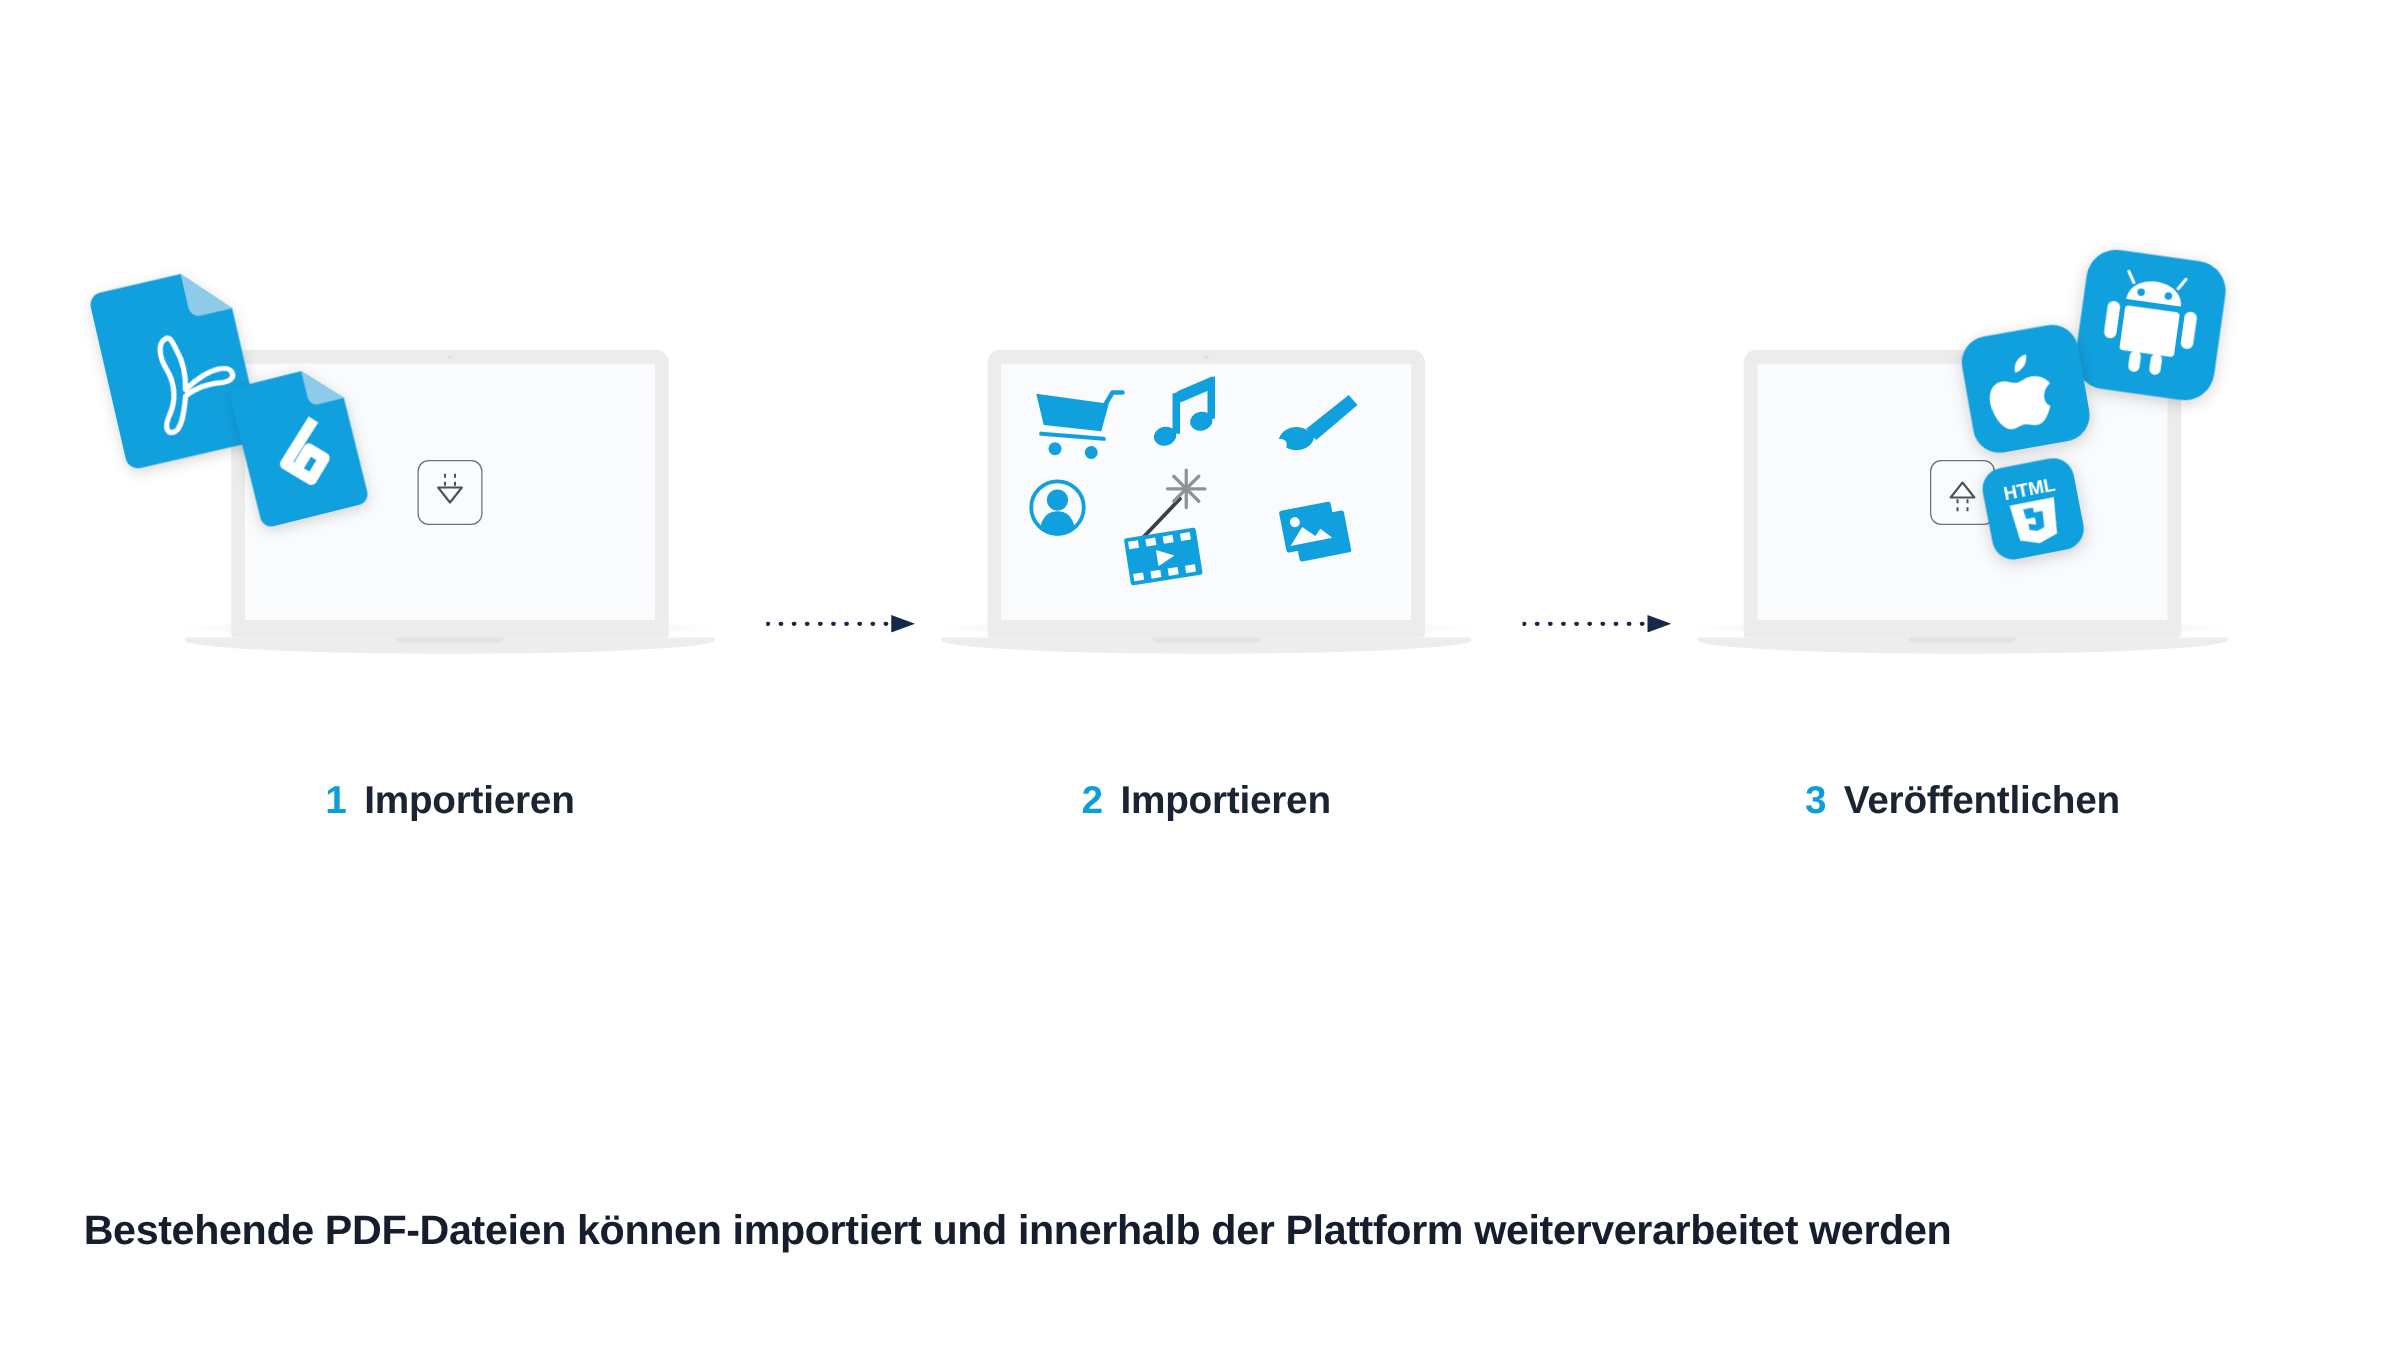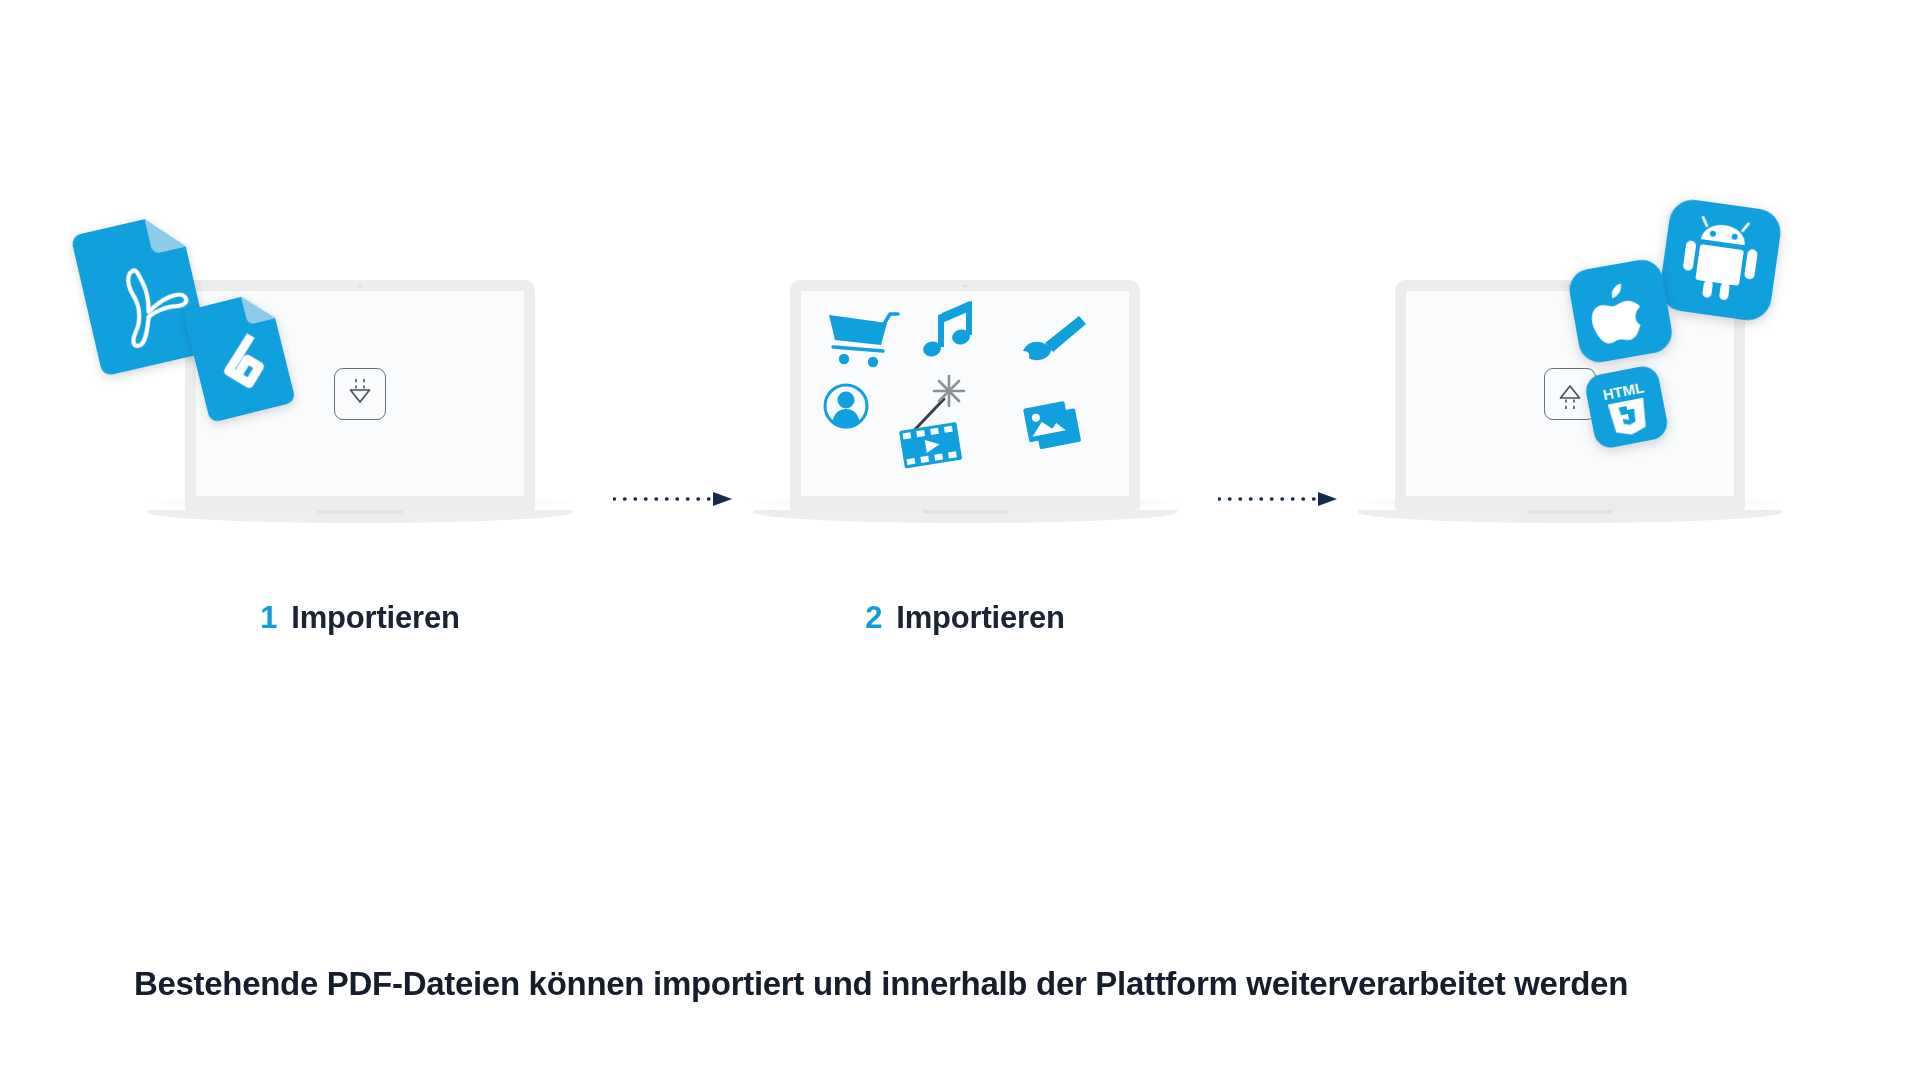--- a/index.html
+++ b/index.html
@@ -73,33 +73,34 @@
   .file-ico { filter: drop-shadow(0 3px 5px rgba(0,0,0,0.16)); }
   .sq-ico  { filter: drop-shadow(0 3px 6px rgba(0,0,0,0.18)); }
 
   
   .connector { position: absolute; top: 492px; height: 14px; }
   .conn-1 { left: 613px; width: 120px; }
   .conn-2 { left: 1218px; width: 120px; }
 
   
   .step-caption {
+    margin-top: 22px;
     text-align: center;
     font-size: 31px;
     font-weight: 700;
     color: #1b2433;
     letter-spacing: -0.2px;
     white-space: nowrap;
   }
   .step-num { color: #0d9ddb; margin-right: 14px; font-weight: 700; }
 
   
   .headline {
     position: absolute; left: 0; top: 965px; width: 1628px;
-    text-align: right;
+    text-align: center;
     font-size: 33px; font-weight: 700;
     color: #161d2c;
     letter-spacing: -0.3px;
   }
 </style>
 </head>
 <body>
 
 <div class="canvas">
 
@@ -286,20 +287,23 @@
         <div class="badge sq-ico" style="left:278px; top:128px; transform:rotate(-11deg);">
           <svg width="78" height="78" viewBox="0 0 78 78">
             <rect x="2" y="2" width="74" height="74" rx="17" fill="#11a0de"></rect>
             <text x="39" y="28" text-anchor="middle" fill="#ffffff" font-family="Liberation Sans, sans-serif" font-size="15" font-weight="700">HTML</text>
             <path d="M21 33 L24 62 L39 67 L54 62 L57 33 Z" fill="#ffffff"></path>
             <path d="M39 38 L31 38 L32 46 L39 46 L39 52 L33 50 L33 55 L39 57 L45 55 L46 42 L39 42 Z" fill="#11a0de"></path>
           </svg>
         </div>
 
       </div>
+      <div class="step-caption">
+        <span class="step-num">3</span><span>Veröffentlichen</span>
+      </div>
     </div>
 
   </div>
 
   <div class="connector conn-1">
     <svg width="120" height="14" viewBox="0 0 120 14">
       <path d="M1 7 L98 7" stroke="#152a4a" stroke-width="3.4" stroke-linecap="round" stroke-dasharray="0.5 10"></path>
       <path d="M100 0 L119 7 L100 14 Z" fill="#152a4a"></path>
     </svg>
   </div>

